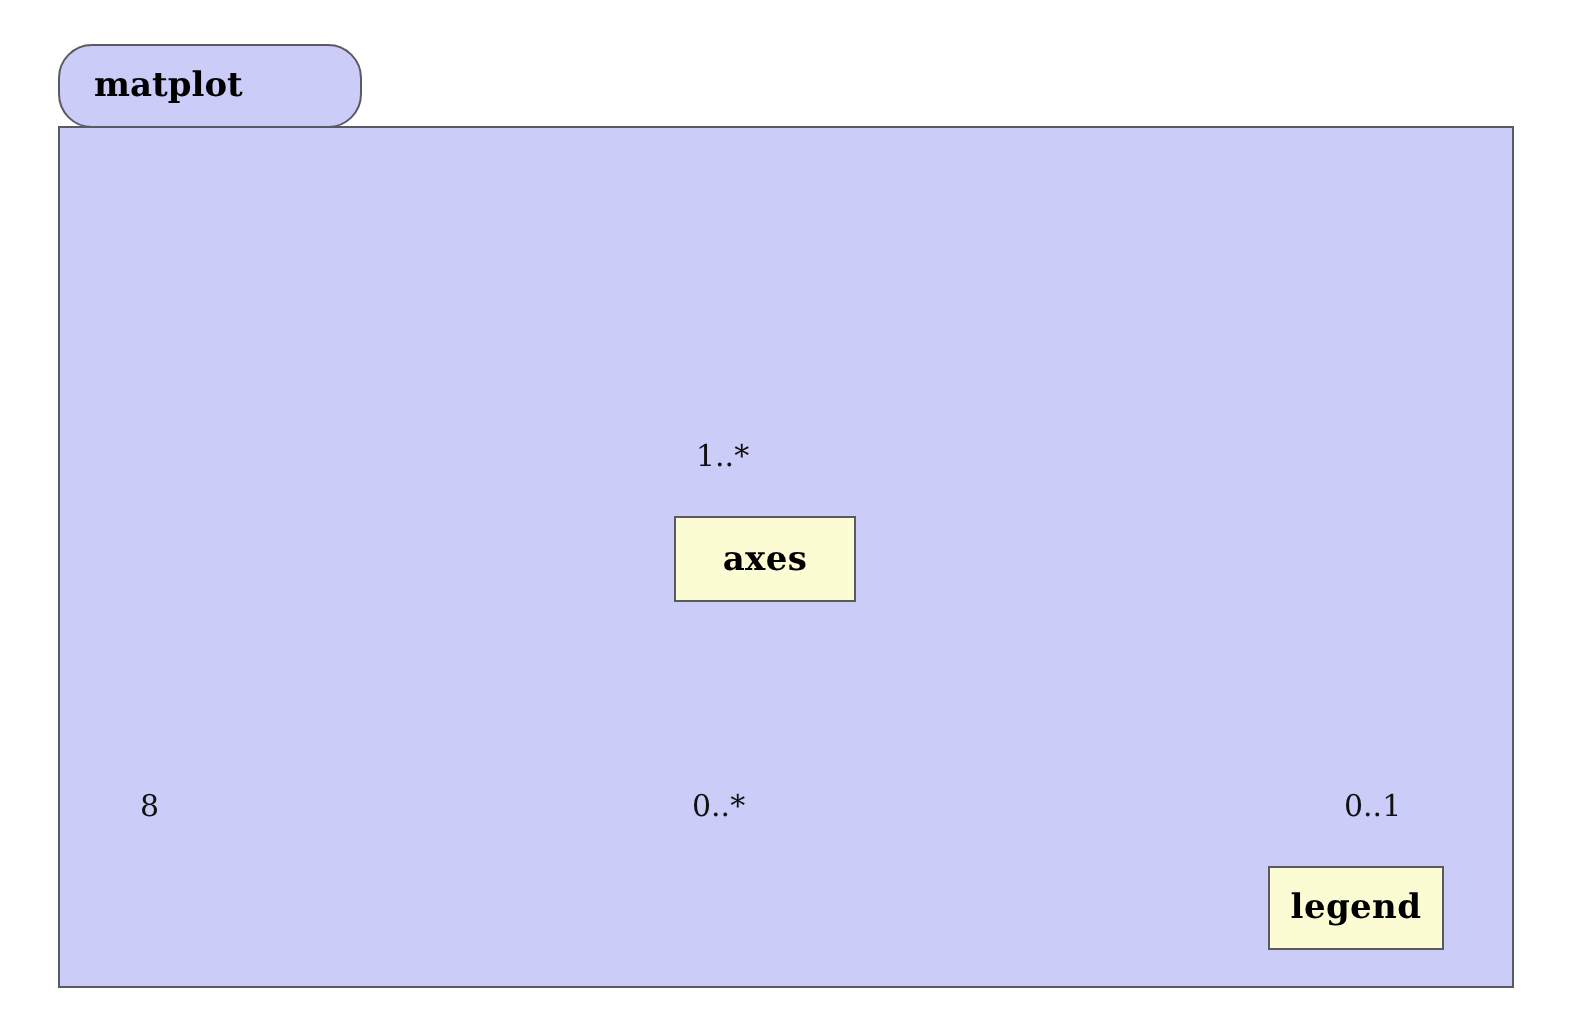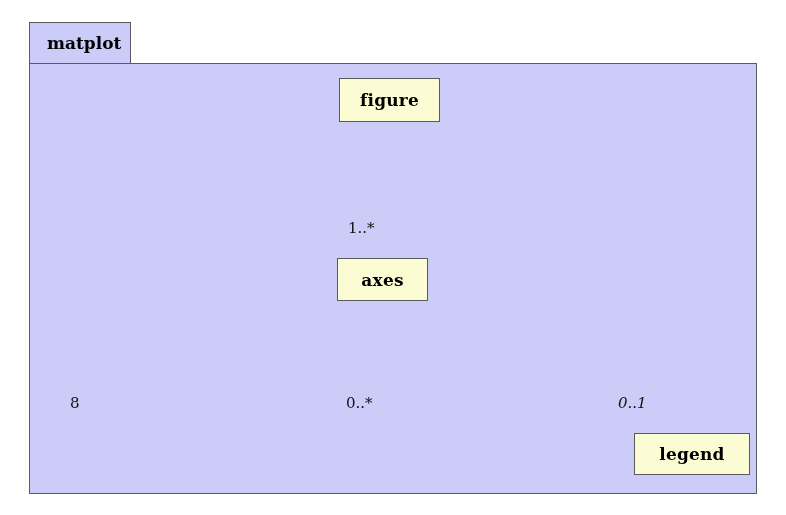--- a/index.html
+++ b/index.html
@@ -69,21 +69,21 @@
     z-index: 4;
   }
 </style>
 </head>
 <body>
 
 <div id="canvas">
 
   <div class="pkg-body" style="left:29px; top:63px; width:728px; height:431px;"></div>
 
-  <div class="pkg-tab" style="left:29px; top:22px; width:102px; height:42px;">
+  <div class="pkg-tab" style="left:29px; top:22px; width:152px; height:42px;border-radius:17px;">
     <span>matplot</span>
   </div>
 
   <svg class="layer" viewBox="0 0 786 515" xmlns="http://www.w3.org/2000/svg">
     <defs>
       <marker id="arrowhead" markerWidth="10" markerHeight="10" refX="8.2" refY="4" orient="auto" markerUnits="userSpaceOnUse">
         <path d="M0,0.4 L8.6,4 L0,7.6" fill="none" stroke="#5a5a6a" stroke-width="1.5"></path>
       </marker>
     </defs>
 
@@ -101,35 +101,32 @@
       <line x1="389" y1="310" x2="389" y2="431" stroke="#6a6a7a" stroke-width="1.7" marker-end="url(#arrowhead)"></line>
       <polygon points="389,301 395.5,310 389,319 382.5,310" fill="#000000"></polygon>
     </g>
 
     <g>
       <path d="M442,279 L686,279 L686,431" fill="none" stroke="#6a6a7a" stroke-width="1.7" marker-end="url(#arrowhead)"></path>
       <polygon points="433,279 442,285.5 451,279 442,272.5" fill="#000000"></polygon>
     </g>
   </svg>
 
-  <div class="node" style="left:339px; top:78px; width:101px; height:44px;">
-    <span>figure</span>
-  </div>
 
   <div class="node" style="left:337px; top:258px; width:91px; height:43px;">
     <span>axes</span>
   </div>
 
 
 
-  <div class="node" style="left:634px; top:433px; width:116px; height:42px;">
+  <div class="node" style="left:634px; top:433px; width:88px; height:42px;">
     <span>legend</span>
   </div>
 
   <div class="edge-label" style="left:348px; top:219px;">1..*</div>
 
   <div class="edge-label" style="left:70px; top:394px;">8</div>
 
   <div class="edge-label" style="left:346px; top:394px;">0..*</div>
 
-  <div class="edge-label" style="left:618px; top:394px;font-style:italic;">0..1</div>
+  <div class="edge-label" style="left:672px; top:394px;">0..1</div>
 
 </div>
 
 </body></html>

